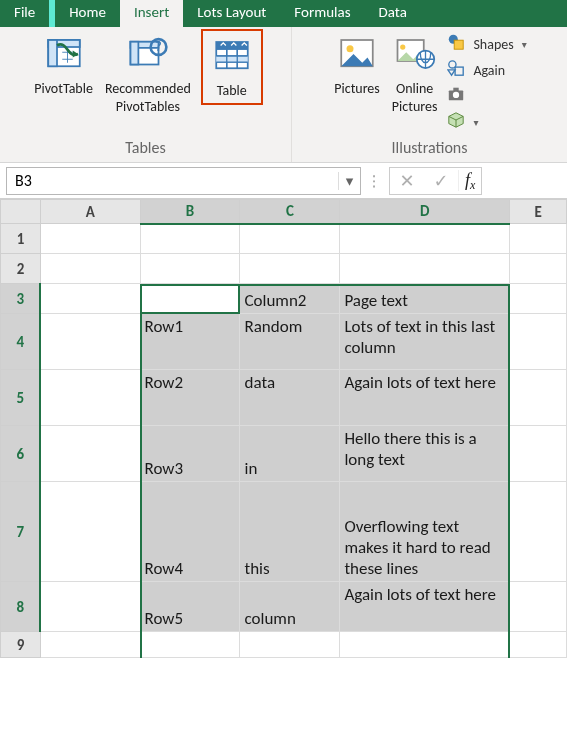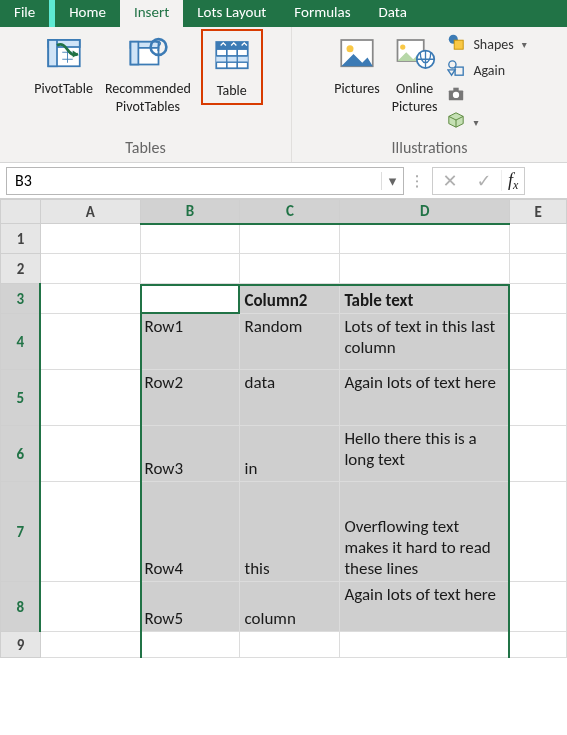--- a/index.html
+++ b/index.html
@@ -16,38 +16,38 @@
   .rgroup-items { display: flex; align-items: flex-start; flex: 1; }
   .rgroup-label { font-size: 16px; color: #666; padding-bottom: 3px; }
   .rbtn-big { display: flex; flex-direction: column; align-items: center; width: auto; padding: 4px 6px 2px; cursor: pointer; font-size: 14px; color: #222; text-align: center; }
   .rbtn-big .lbl { margin-top: 2px; line-height: 16px; }
   .highlight-red { border: 2px solid #d83b01; }
   .illus-side { display: flex; flex-direction: column; padding: 4px 4px 0; gap: 4px; }
   .illus-item { display: flex; align-items: center; font-size: 14px; color: #333; cursor: pointer; gap: 8px; }
 
   
   .barrow { display: flex; align-items: center; border-bottom: 1px solid #d0d0d0; height: 36px; background: #fff; }
-  .namebox { width: 398px; display: flex; align-items: center; border: 1px solid #b7b7b7; margin: 4px 0 4px 6px; height: 28px; }
+  .namebox { width: 355px; display: flex; align-items: center; border: 1px solid #b7b7b7; margin: 4px 0 4px 6px; height: 28px; }
   .namebox input { border: none; outline: none; font-size: 16px; padding: 2px 8px; flex: 1; font-family: inherit; }
   .namebox .dd { width: 22px; text-align: center; color: #666; border-left: 1px solid #ddd; cursor: pointer; }
   .vdots { width: 26px; text-align: center; color: #999; }
   .fgroup { display: flex; align-items: center; border: 1px solid #ccc; height: 28px; margin-left: 2px; }
   .fbtn { width: 34px; text-align: center; color: #b0b0b0; font-size: 18px; cursor: pointer; }
   .fx { font-style: italic; font-family: "Times New Roman", serif; font-size: 18px; color: #222; padding: 0 6px; border-left: 1px solid #eee; cursor: pointer; }
 
   
   .sheet { position: relative; user-select: none; font-family: Calibri, Arial, sans-serif; }
   .sheet table { border-collapse: collapse; table-layout: fixed; }
   .corner, .colhdr, .rowhdr { background: #e6e6e6; border: 1px solid #cfcfcf; font-size: 15px; color: #444; text-align: center; }
   .corner { width: 40px; height: 24px; }
   .colhdr { height: 24px; }
   .rowhdr { width: 40px; }
   td.cell { border: 1px solid #dcdcdc; vertical-align: bottom; padding: 2px 4px; font-size: 17px; color: #1a1a1a; }
   td.sel { background: #cfcfcf; }
-  td.hdrcell { font-weight: 700; margin-left: 36px; }
+  td.hdrcell { font-weight: 400; margin-left: 36px; }
   .selborder { position: absolute; border: 2px solid #217346; pointer-events: none; }
   .activecell { position: absolute; border: 2px solid #217346; background: #fff; pointer-events: none; }
   .handle { position: absolute; width: 8px; height: 8px; background: #217346; pointer-events: none; }
 
   
   .rowhdr.selhdr, .colhdr.selhdr { background: #d2d2d2; color: #217346; border-bottom: 2px solid #217346; }
   .rowhdr.selhdr { border-bottom: 1px solid #cfcfcf; border-right: 2px solid #217346; }
 
   
   .ic-big svg { width: 42px; height: 42px; }
@@ -223,21 +223,21 @@
           <td class="cell"></td>
           <td class="cell"></td>
           <td class="cell"></td>
           <td class="cell"></td>
         </tr>
   <tr style="height:30px">
           <th class="rowhdr selhdr">3</th>
           <td class="cell"></td>
           <td class="cell sel hdrcell">Column1</td>
           <td class="cell sel hdrcell">Column2</td>
-          <td class="cell sel hdrcell">Table text</td>
+          <td class="cell sel hdrcell">Page text</td>
           <td class="cell"></td>
         </tr>
   <tr style="height:56px">
           <th class="rowhdr selhdr">4</th>
           <td class="cell"></td>
           <td class="cell sel" style="vertical-align:top">Row1</td>
           <td class="cell sel" style="vertical-align:top">Random</td>
           <td class="cell sel" style="vertical-align:top">Lots of text in this last column</td>
           <td class="cell"></td>
         </tr>

